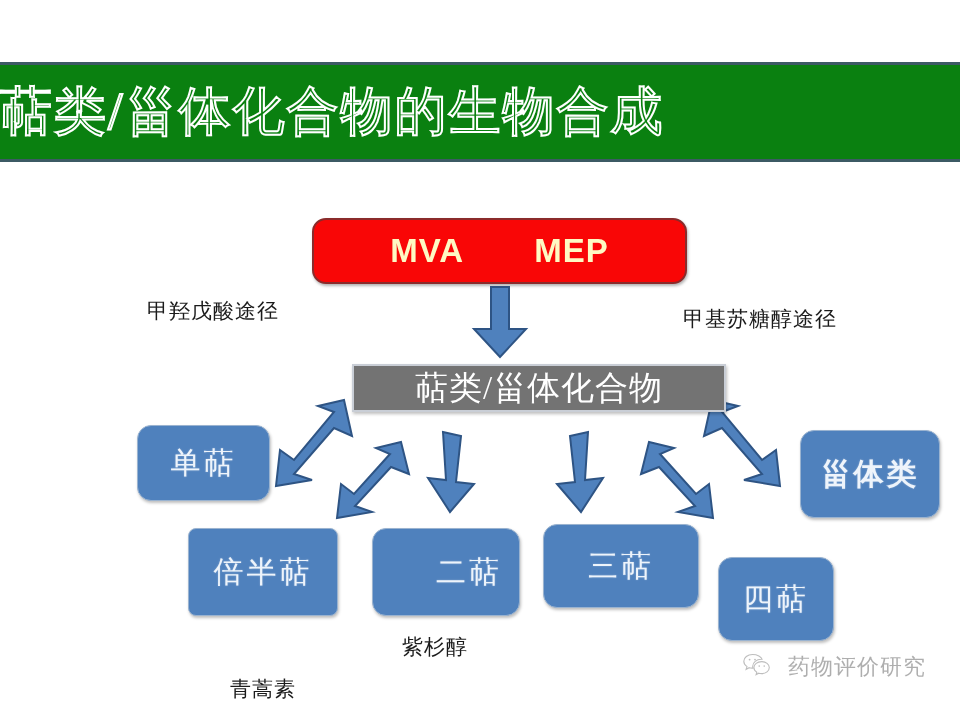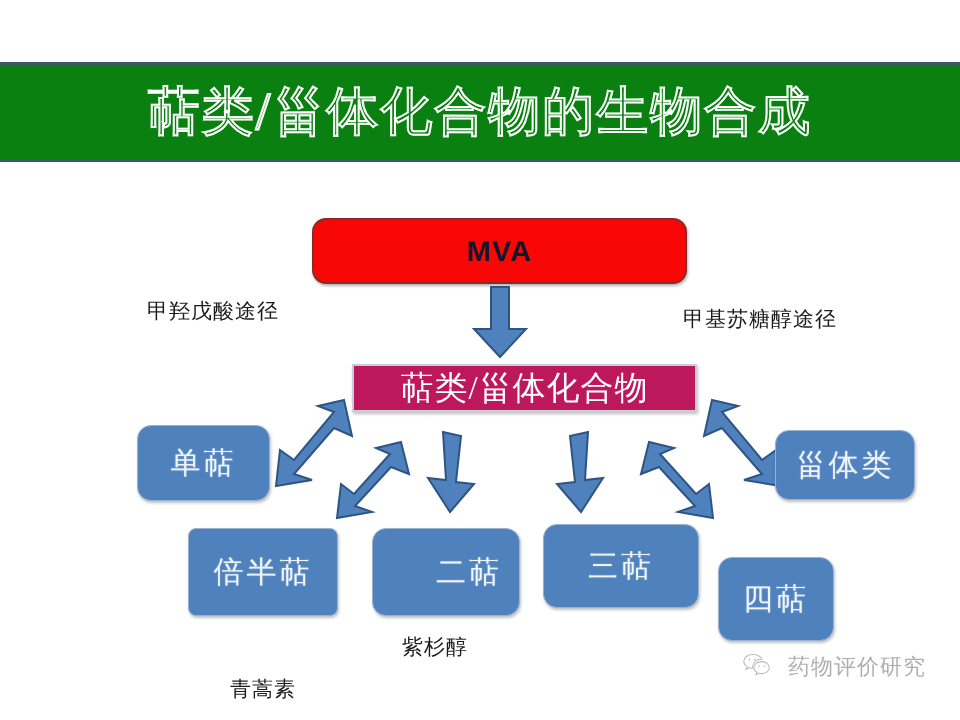--- a/index.html
+++ b/index.html
@@ -21,21 +21,20 @@
     left: 0px;
     top: 62px;
     width: 960px;
     height: 100px;
     background: #0a8010;
     border-top: 3px solid #3c5a64;
     border-bottom: 3px solid #3c5a64;
     box-sizing: border-box;
     display: flex;
     align-items: center;
-    justify-content: center;
   }
   #title-text {
     font-family: "Liberation Serif", "DejaVu Serif", serif;
     font-size: 52px;
     line-height: 1;
     color: #0a8010;
     -webkit-text-stroke: 2px #ffffff;
     letter-spacing: 2px;
     white-space: nowrap;
     text-shadow: 0 0 1px #ffffff;
@@ -71,34 +70,34 @@
     border-radius: 14px;
     box-sizing: border-box;
     display: flex;
     align-items: center;
     justify-content: center;
     gap: 70px;
     box-shadow: 1px 2px 3px rgba(0,0,0,0.3);
   }
   #box-mva-mep span {
     font-family: "Liberation Sans", "DejaVu Sans", sans-serif;
-    font-size: 29px;
+    font-size: 33px;
     font-weight: bold;
-    color: #0f172a;
+    color: #fef9c3;
     letter-spacing: 1px;
   }
 
   
   #box-terpenoid {
     position: absolute;
     left: 352px;
     top: 364px;
-    width: 345px;
+    width: 374px;
     height: 48px;
-    background: #be185d;
+    background: #737373;
     border: 2px solid #c9ced6;
     box-sizing: border-box;
     display: flex;
     align-items: center;
     justify-content: center;
     box-shadow: 1px 2px 3px rgba(0,0,0,0.25);
   }
   #box-terpenoid span {
     font-family: "Liberation Serif", "DejaVu Serif", serif;
     font-size: 33px;
@@ -143,20 +142,21 @@
 </style>
 </head>
 <body>
 
 <div id="title-banner">
   <div id="title-text">萜类/甾体化合物的生物合成</div>
 </div>
 
 <div id="box-mva-mep">
   <span>MVA</span>
+  <span>MEP</span>
 </div>
 
 <div class="caption" style="left:147px; top:297px;">甲羟戊酸途径</div>
 <div class="caption" style="left:683px; top:305px;">甲基苏糖醇途径</div>
 
 <div class="arrow" style="left:472px; top:287px;">
   <svg width="56" height="72" viewBox="0 0 56 72">
     <polygon points="19,0 37,0 37,42 54,42 28,70 2,42 19,42" fill="#4f81bd" stroke="#2e5484" stroke-width="2"></polygon>
   </svg>
 </div>
@@ -214,21 +214,21 @@
 </div>
 
 <div class="node" style="left:543px; top:524px; width:156px; height:84px;">
   <span>三萜</span>
 </div>
 
 <div class="node" style="left:718px; top:522px; width:116px; height:84px;margin-top:35px;">
   <span>四萜</span>
 </div>
 
-<div class="node" style="left:775px; top:430px; width:140px; height:70px;">
+<div class="node" style="left:800px; top:430px; width:140px; height:88px;font-weight:bold;">
   <span>甾体类</span>
 </div>
 
 <div class="caption" style="left:230px; top:637px;margin-top:38px;">青蒿素</div>
 <div class="caption" style="left:402px; top:633px;font-family:Liberation Serif, serif;">紫杉醇</div>
 
 <div id="watermark">
   <span>
     <svg width="30" height="26" viewBox="0 0 30 26">
       <path d="M10.5 2.5C5.6 2.5 1.8 5.6 1.8 9.3c0 2.1 1.2 4 3.2 5.3l-0.9 2.7 3.1-1.6c0.9 0.3 1.9 0.4 2.9 0.4 0.3 0 0.6 0 0.9 0 -0.2-0.6-0.3-1.2-0.3-1.8 0-3.9 3.8-7 8.5-7 0.3 0 0.6 0 0.9 0C19.4 4.7 15.4 2.5 10.5 2.5z" fill="none" stroke="#7d7d7d" stroke-width="1.1"></path>

